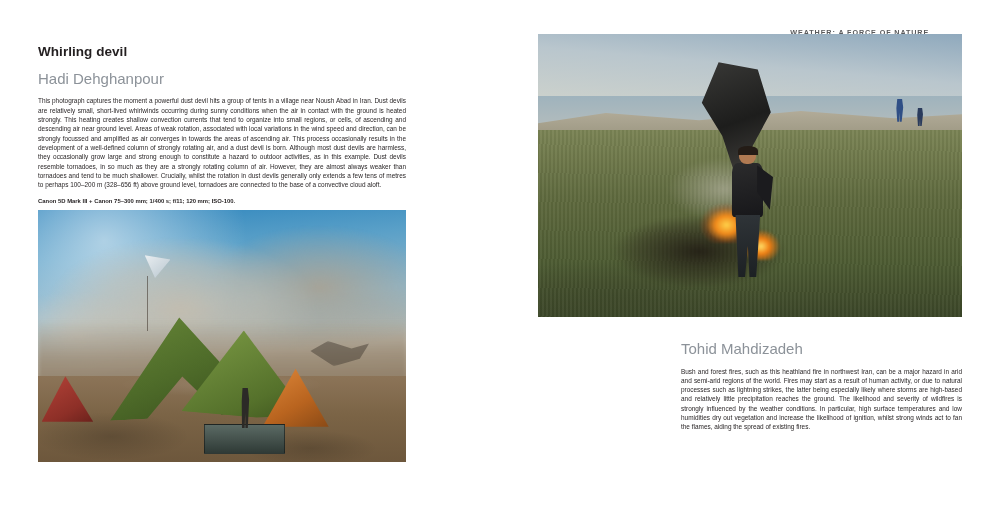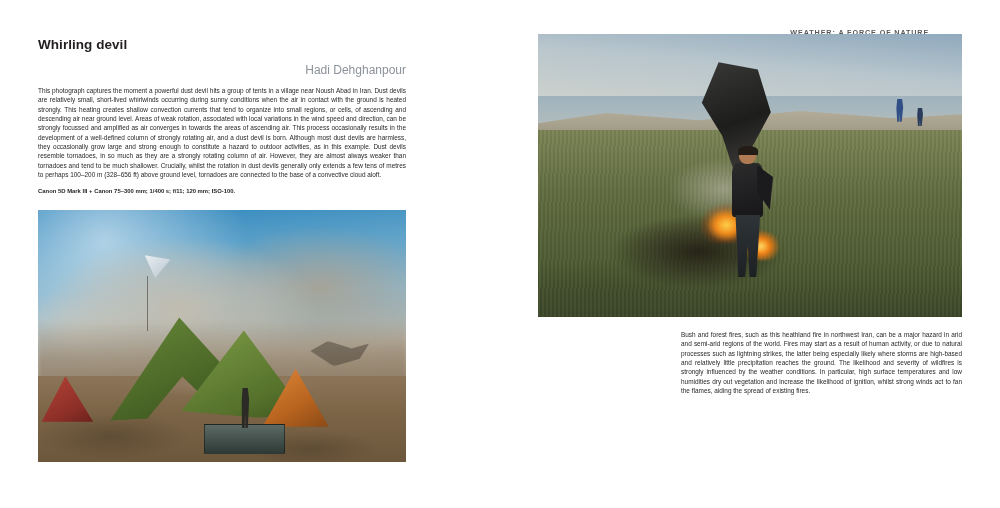--- a/index.html
+++ b/index.html
@@ -45,29 +45,28 @@
     position: absolute;
     left: 38px;
     top: 34px;
     width: 368px;
   }
   .art-title {
     font-size: 13.5px;
     font-weight: bold;
     color: #231f20;
     letter-spacing: 0.05px;
-    margin: 4px 0 2px 0;
+    margin: 11px 0 2px 0;
     line-height: 1.1;
   }
   .art-author {
-    font-size: 12px;
+    font-size: 15px;
     color: #8c9299;
     margin: 11px 0 9px 0;
     line-height: 1.1;
-    text-align: right;
   }
   .body-text {
     font-size: 6.45px;
     line-height: 1.445;
     color: #231f20;
     text-align: justify;
     margin: 0;
   }
   .caption-tech {
     font-size: 5.9px;
@@ -352,17 +351,18 @@
       <div class="arm"></div>
       <div class="legs"></div>
       <div class="head"></div>
       <div class="hair"></div>
     </div>
     <div class="pr-worker"></div>
     <div class="pr-worker2"></div>
   </div>
 
   <div class="right-col">
+    <div class="art-author">Tohid Mahdizadeh</div>
     <p class="body-text">Bush and forest fires, such as this heathland fire in northwest Iran, can be a major hazard in arid and semi-arid regions of the world. Fires may start as a result of human activity, or due to natural processes such as lightning strikes, the latter being especially likely where storms are high-based and relatively little precipitation reaches the ground. The likelihood and severity of wildfires is strongly influenced by the weather conditions. In particular, high surface temperatures and low humidities dry out vegetation and increase the likelihood of ignition, whilst strong winds act to fan the flames, aiding the spread of existing fires.</p>
   </div>
 
   <div class="bottom-strip"></div>
 </div>
 
 </body></html>

